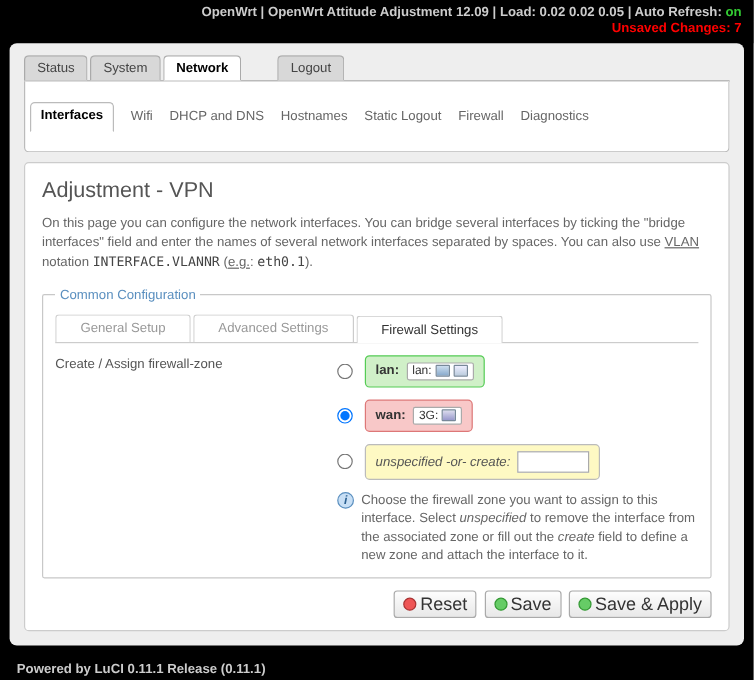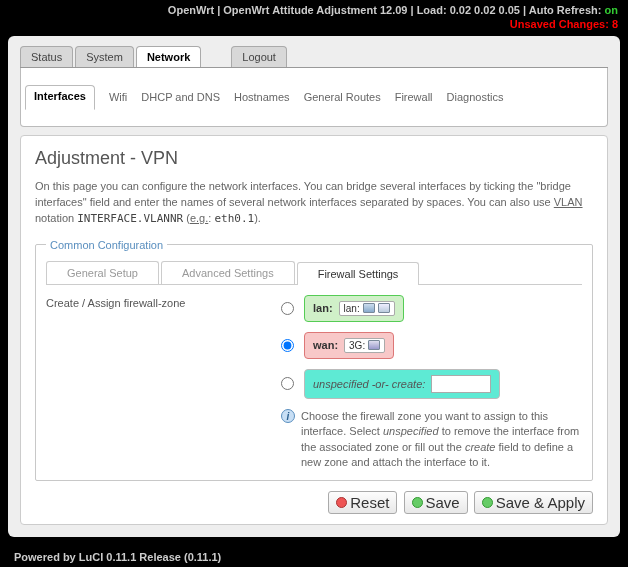--- a/index.html
+++ b/index.html
@@ -161,21 +161,21 @@
   }
   .zone-lan {
     background: #d0f0c8;
     border: 1px solid #5c5;
   }
   .zone-wan {
     background: #f8c8c8;
     border: 1px solid #d77;
   }
   .zone-unspec {
-    background: #5eead4;
+    background: #fef9c3;
     border: 1px solid #bbb;
     font-style: italic;
     color: #555;
   }
   .zone-name { font-weight: bold; color: #333; font-style: normal;}
   .iface-chip {
     background: #fff;
     border: 1px solid #aaa;
     border-radius: 2px;
     padding: 1px 4px;
@@ -252,35 +252,35 @@
     font-size: 11px;
   }
   .clear { clear: both; }
 </style>
 </head>
 <body>
 
 <div class="topbar">
   <span>OpenWrt | OpenWrt Attitude Adjustment 12.09 | Load: 0.02 0.02 0.05 | Auto Refresh: </span><span class="on">on</span>
 </div>
-<div class="unsaved-bar">Unsaved Changes: 8</div>
+<div class="unsaved-bar">Unsaved Changes: 7</div>
 
 <div class="panel">
   <div class="main-tabs">
     <div class="main-tab">Status</div>
     <div class="main-tab">System</div>
     <div class="main-tab active">Network</div>
     <div class="main-tab logout">Logout</div>
   </div>
   <div class="sub-tabs">
     <span class="sub-tab active">Interfaces</span>
     <span class="sub-tab">Wifi</span>
     <span class="sub-tab">DHCP and DNS</span>
     <span class="sub-tab">Hostnames</span>
-    <span class="sub-tab">General Routes</span>
+    <span class="sub-tab">Static Logout</span>
     <span class="sub-tab">Firewall</span>
     <span class="sub-tab">Diagnostics</span>
   </div>
 
   <div class="content">
     <h2>Adjustment - VPN</h2>
     <div class="desc">
       <span>On this page you can configure the network interfaces. You can bridge several interfaces by ticking the "bridge interfaces" field and enter the names of several network interfaces separated by spaces. You can also use </span><span class="u">VLAN</span><span> notation </span><code>INTERFACE.VLANNR</code><span> (</span><span class="u">e.g.</span><span>: </span><code>eth0.1</code><span>).</span>
     </div>
 

